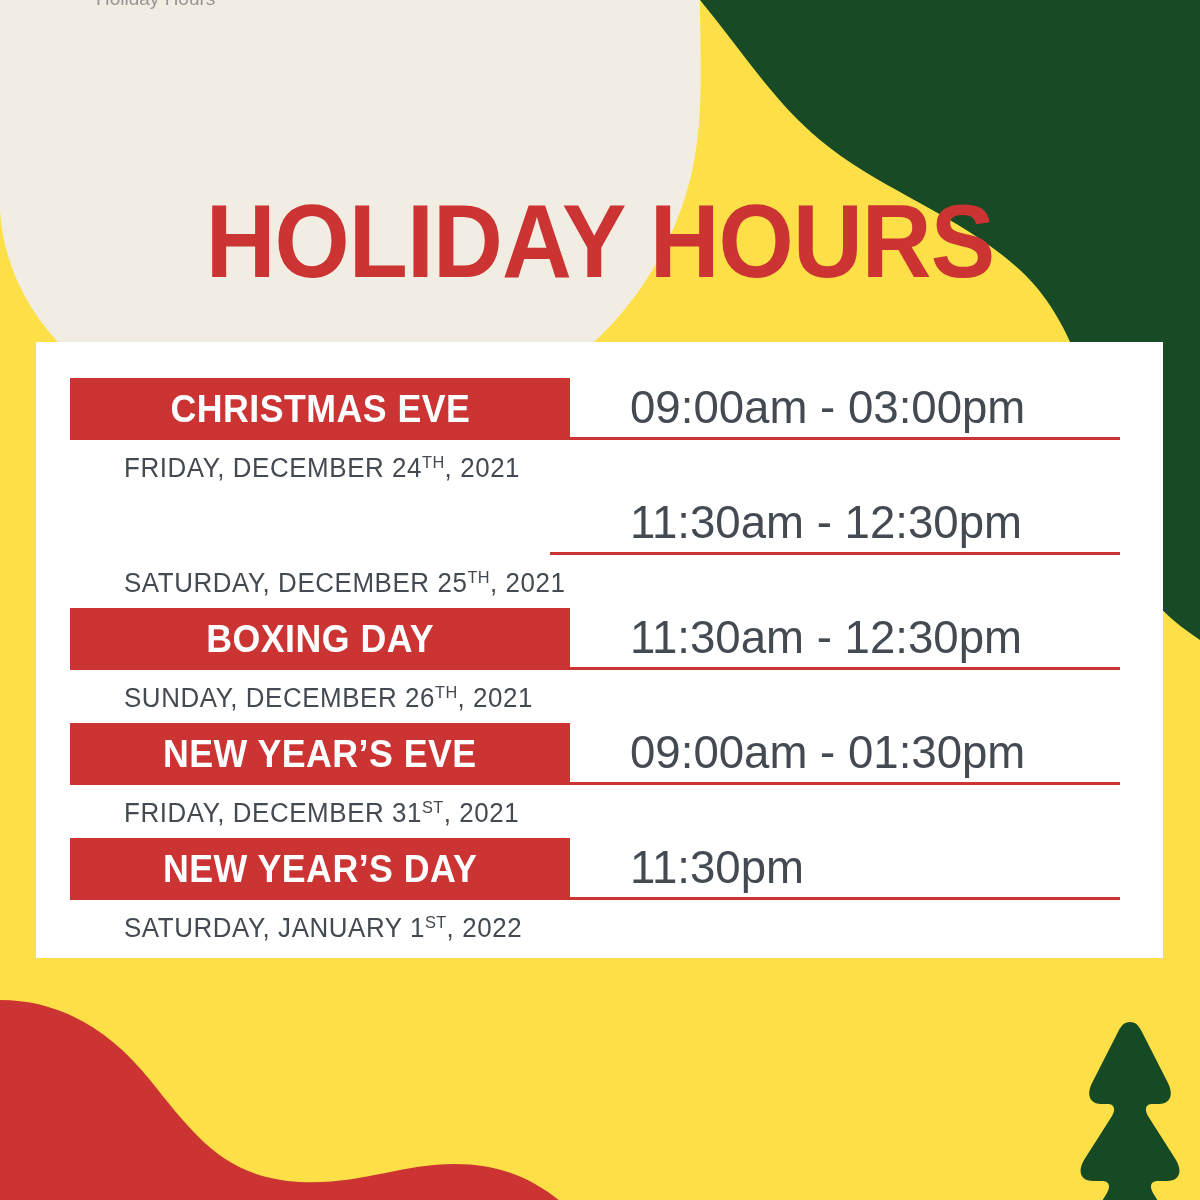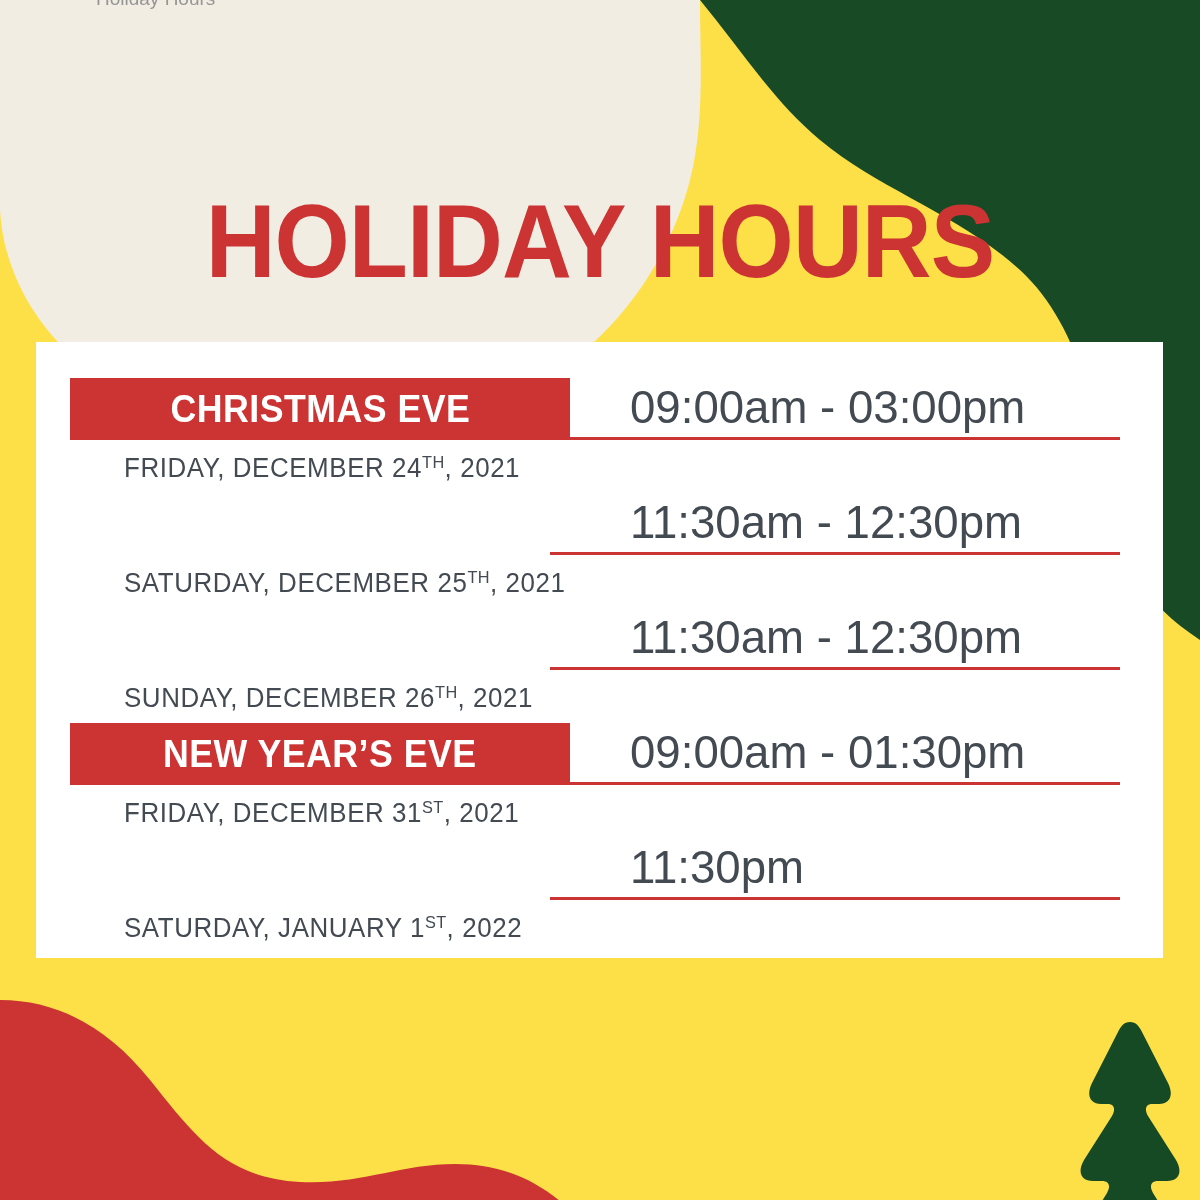--- a/index.html
+++ b/index.html
@@ -208,39 +208,45 @@
 
     <div class="row">
       <div class="rule"></div>
       <div class="time">11:30am - 12:30pm</div>
       <div class="date">
         <span>SATURDAY, DECEMBER 25</span><span class="ord">TH</span><span>, 2021</span>
       </div>
     </div>
 
     <div class="row">
+      <div class="band">
+        <span class="band-label">BOXING DAY</span>
+      </div>
       <div class="rule"></div>
       <div class="time">11:30am - 12:30pm</div>
       <div class="date">
         <span>SUNDAY, DECEMBER 26</span><span class="ord">TH</span><span>, 2021</span>
       </div>
     </div>
 
     <div class="row">
       <div class="band">
         <span class="band-label">NEW YEAR’S EVE</span>
       </div>
       <div class="rule"></div>
       <div class="time">09:00am - 01:30pm</div>
       <div class="date">
         <span>FRIDAY, DECEMBER 31</span><span class="ord">ST</span><span>, 2021</span>
       </div>
     </div>
 
     <div class="row">
+      <div class="band">
+        <span class="band-label">NEW YEAR’S DAY</span>
+      </div>
       <div class="rule"></div>
       <div class="time">11:30pm</div>
       <div class="date">
         <span>SATURDAY, JANUARY 1</span><span class="ord">ST</span><span>, 2022</span>
       </div>
     </div>
 
   </div>
 </div>
 

